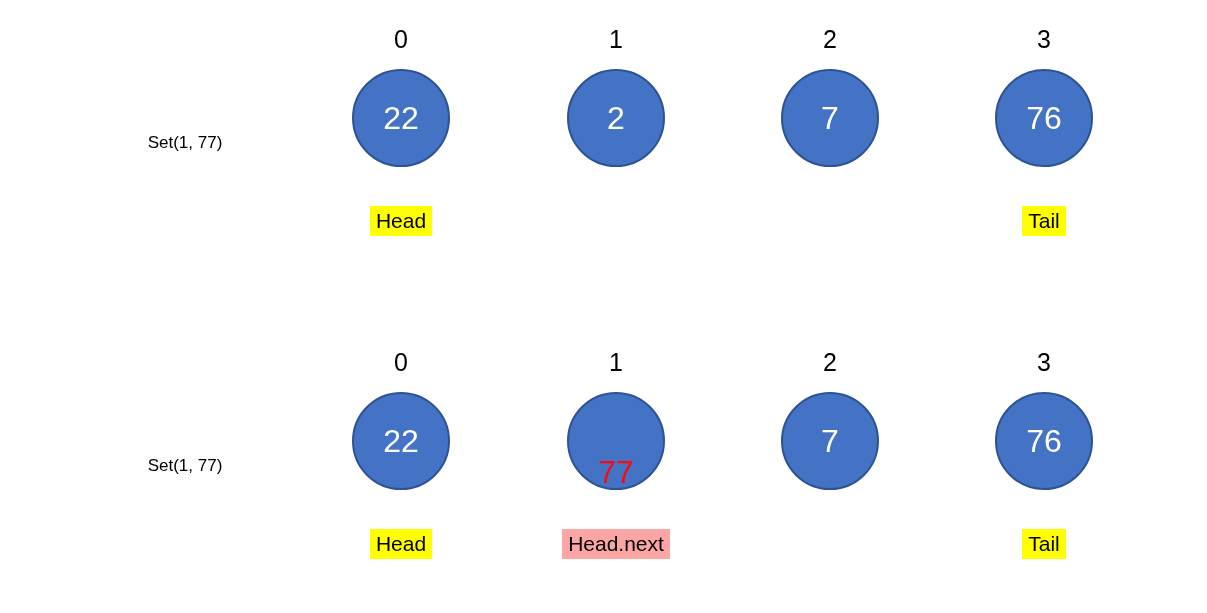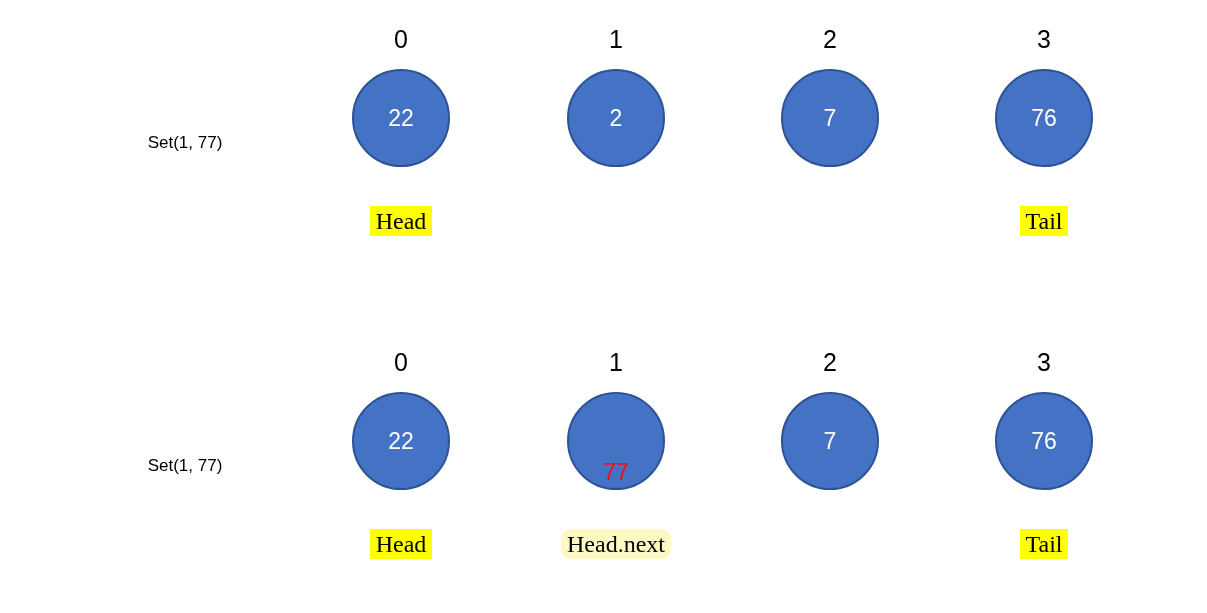--- a/index.html
+++ b/index.html
@@ -69,49 +69,48 @@
     border-radius: 50%;
     background: #4472C4;
     border: 2px solid #2E5395;
     box-sizing: content-box;
     display: flex;
     align-items: center;
     justify-content: center;
   }
 
   .node-value {
-    font-size: 23px;
+    font-size: 32px;
     line-height: 31px;
     color: #ffffff;
     letter-spacing: 0px;
     user-select: none;
   }
   .node-value.updated {
     color: #FA0A14;
   }
 
   
   .tag-wrap {
     position: absolute;
     left: 0;
     width: 140px;
     text-align: center;
     line-height: 0;
   }
   .tag {
     display: inline-block;
-    font-size: 24px;
+    font-size: 21px;
     line-height: 30px;
     color: #000000;
     padding: 0 6px;
     white-space: nowrap;
-    font-family: Liberation Serif, serif;
   }
   .tag.hl-yellow { background: #FFFF00; }
-  .tag.hl-cyan   { background: #fef9c3; border-radius: 10px; }
+  .tag.hl-cyan   { background: #fca5a5; }
 </style>
 </head>
 <body>
 
 <div id="canvas">
 
   <div class="row row-top">
 
     <div class="op-label" style="top:130px;">Set(1, 77)</div>
 

